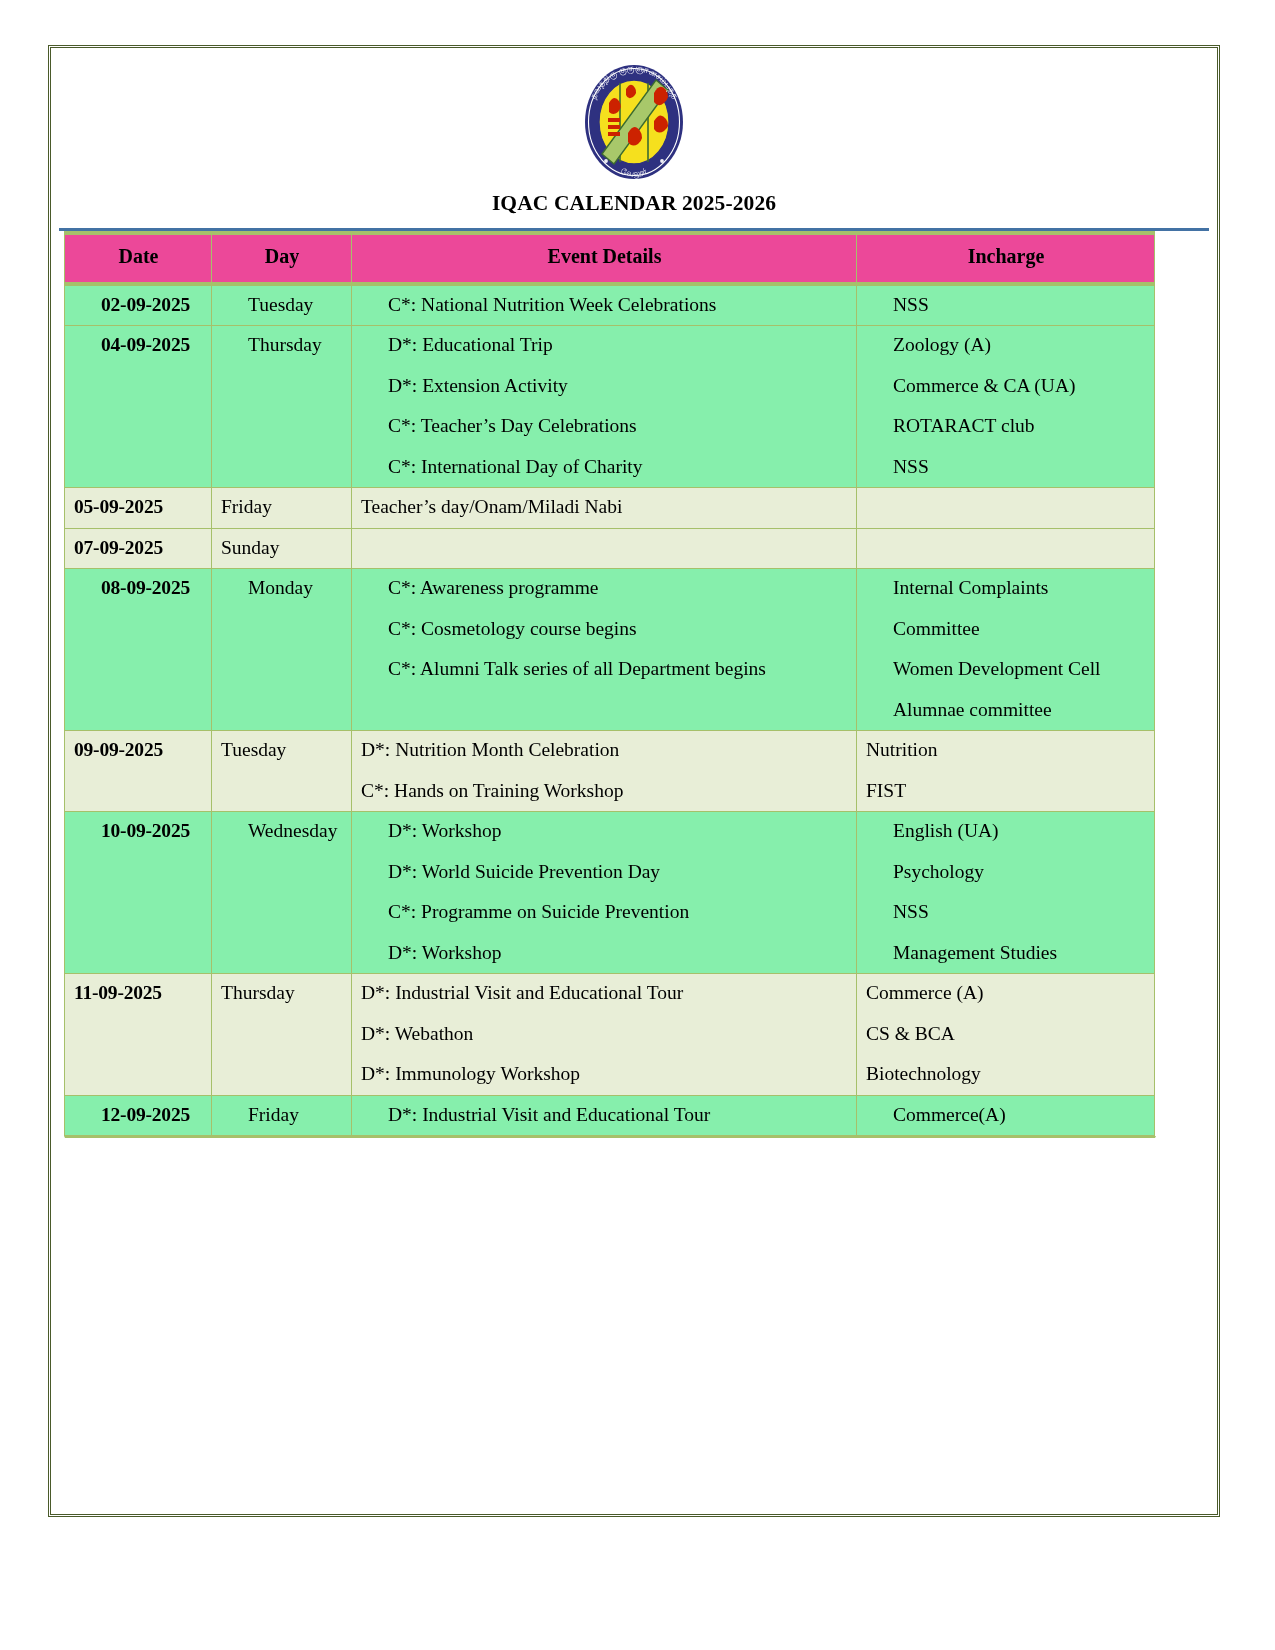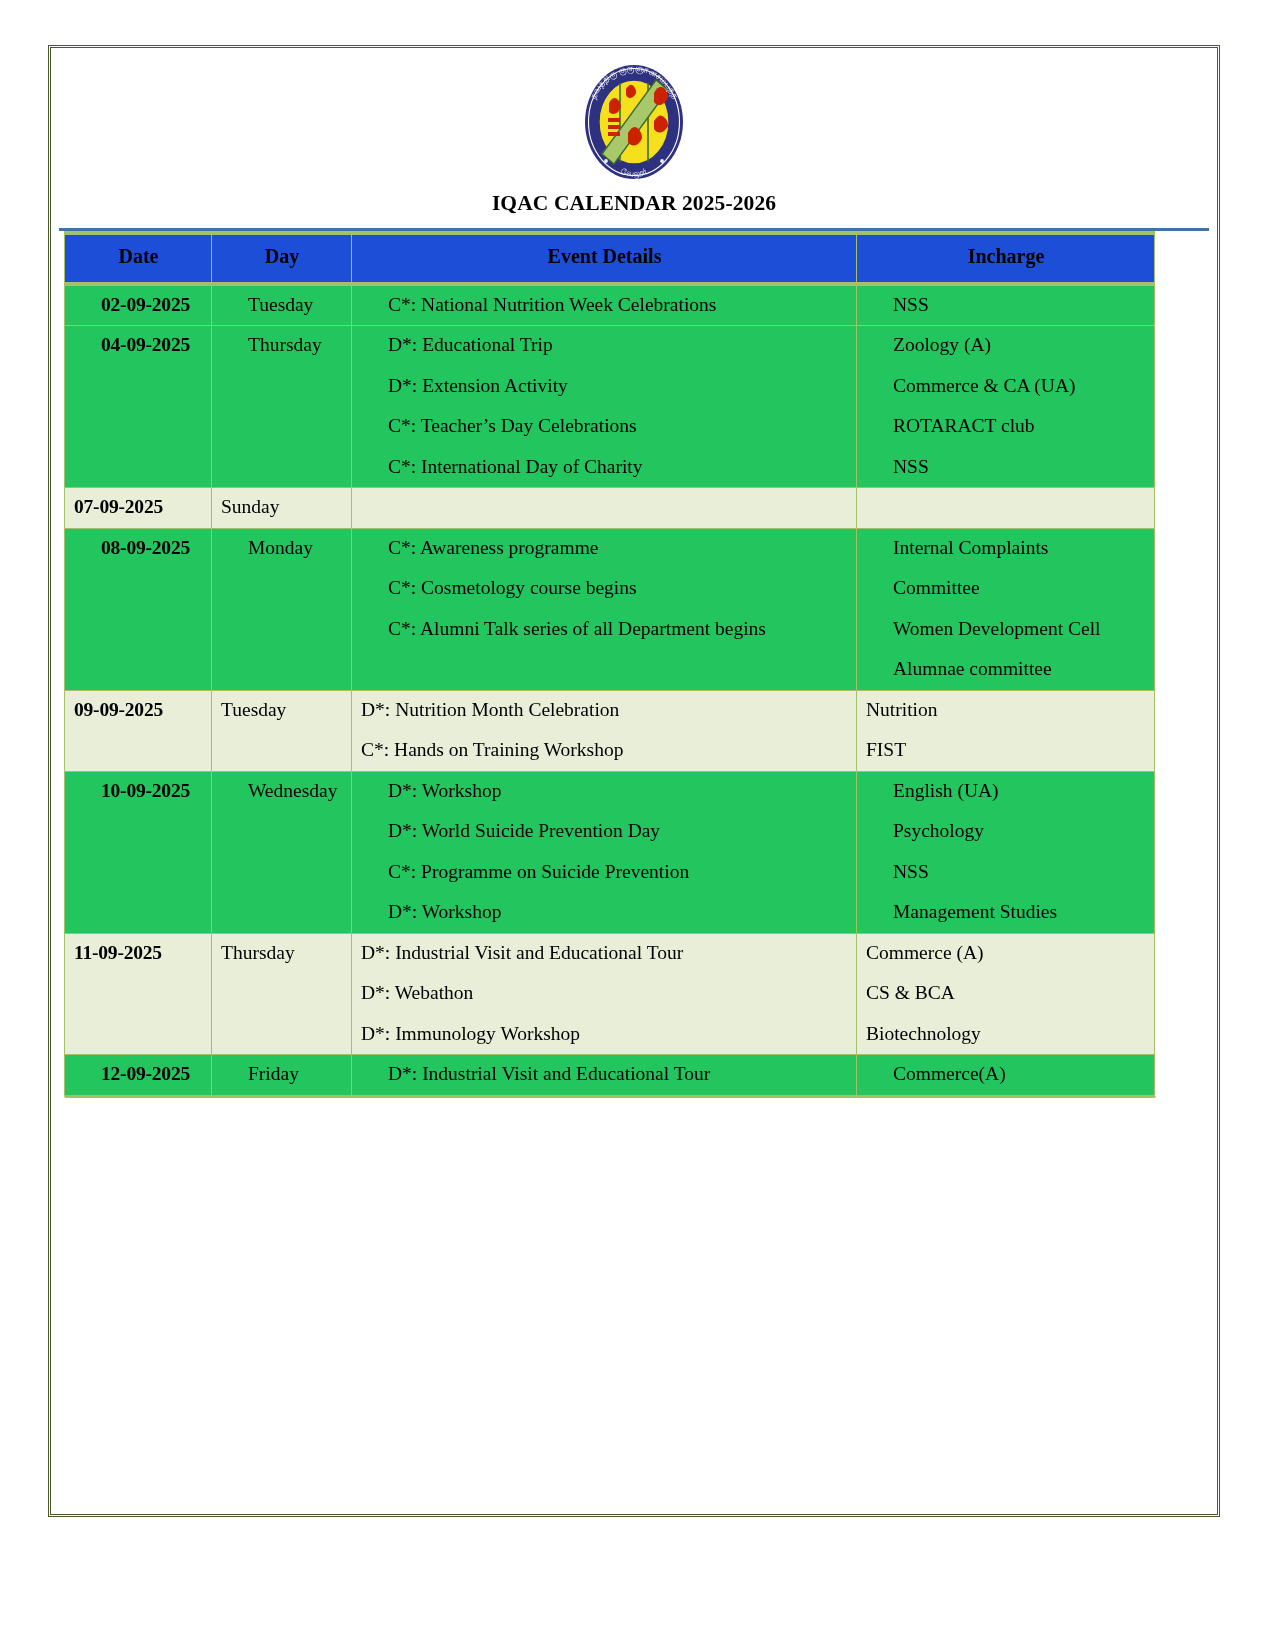--- a/index.html
+++ b/index.html
@@ -96,26 +96,26 @@
     font-size: 19.5px;
     line-height: 1.0;
   }
 
   .cal-table thead th {
     text-align: center;
     font-weight: bold;
     font-size: 20px;
     padding-top: 11px;
     padding-bottom: 16px;
-    background: #1d4ed8;
+    background: #ec4899;
     border-bottom: 4px solid #a6c06a;
   }
 
   tr.row-shaded > td { background: #e8eed7; }
-  tr.row-plain  > td { background: #22c55e; padding-left: 36px; }
+  tr.row-plain  > td { background: #86efac; padding-left: 36px; }
 
   td.cell-date {
     font-weight: bold;
     white-space: nowrap;
     letter-spacing: -0.2px;
   }
 
   td.cell-day { white-space: nowrap; }
 
   .line-list { margin: 0; padding: 0; list-style: none; }
@@ -234,20 +234,30 @@
             <td>
               <ul class="line-list inch-list">
                 <li>Zoology (A)</li>
                 <li>Commerce &amp; CA (UA)</li>
                 <li>ROTARACT club</li>
                 <li>NSS</li>
               </ul>
             </td>
           </tr>
           <tr class="row-shaded">
+            <td class="cell-date">05-09-2025</td>
+            <td class="cell-day">Friday</td>
+            <td>
+              <ul class="line-list event-list">
+                <li>Teacher’s day/Onam/Miladi Nabi</li>
+              </ul>
+            </td>
+            <td>&nbsp;</td>
+          </tr>
+          <tr class="row-shaded">
             <td class="cell-date">07-09-2025</td>
             <td class="cell-day">Sunday</td>
             <td>&nbsp;</td>
             <td>&nbsp;</td>
           </tr>
           <tr class="row-plain">
             <td class="cell-date">08-09-2025</td>
             <td class="cell-day">Monday</td>
             <td>
               <ul class="line-list event-list">

